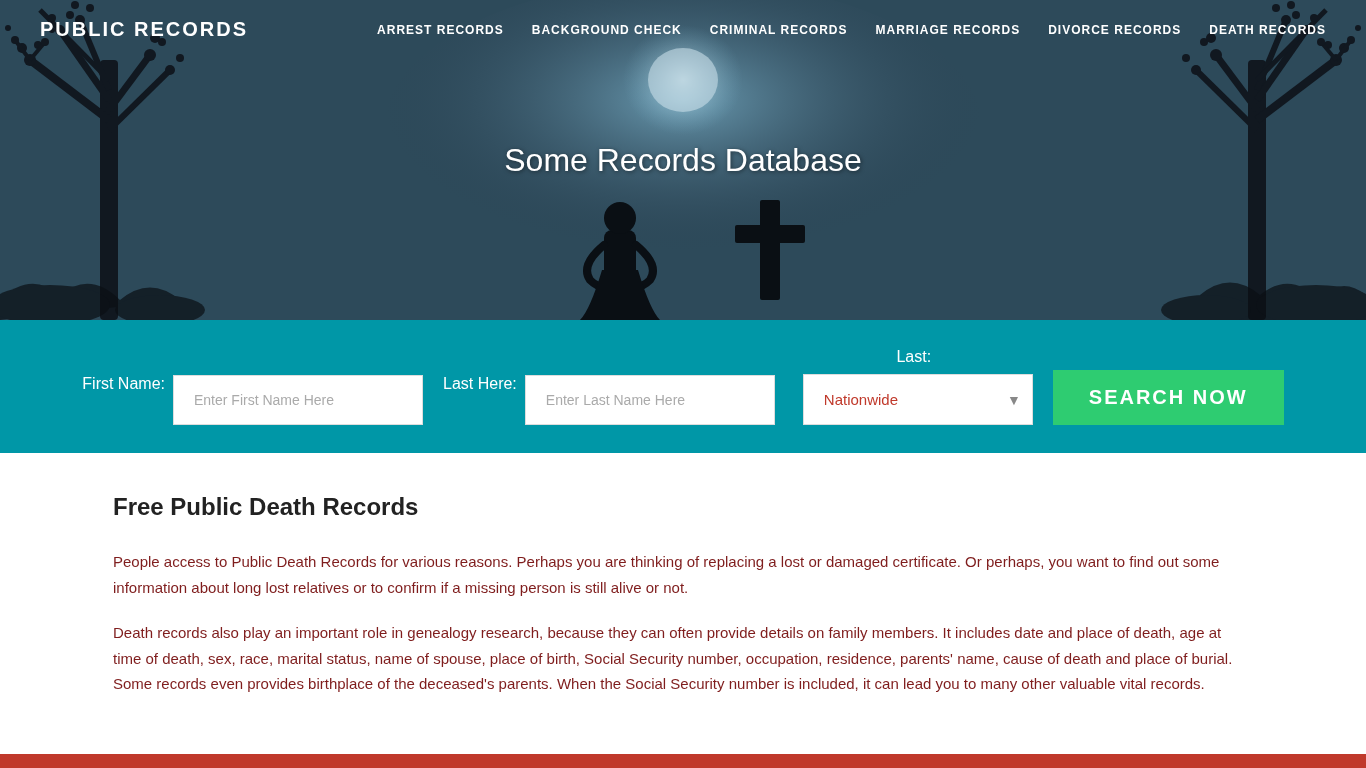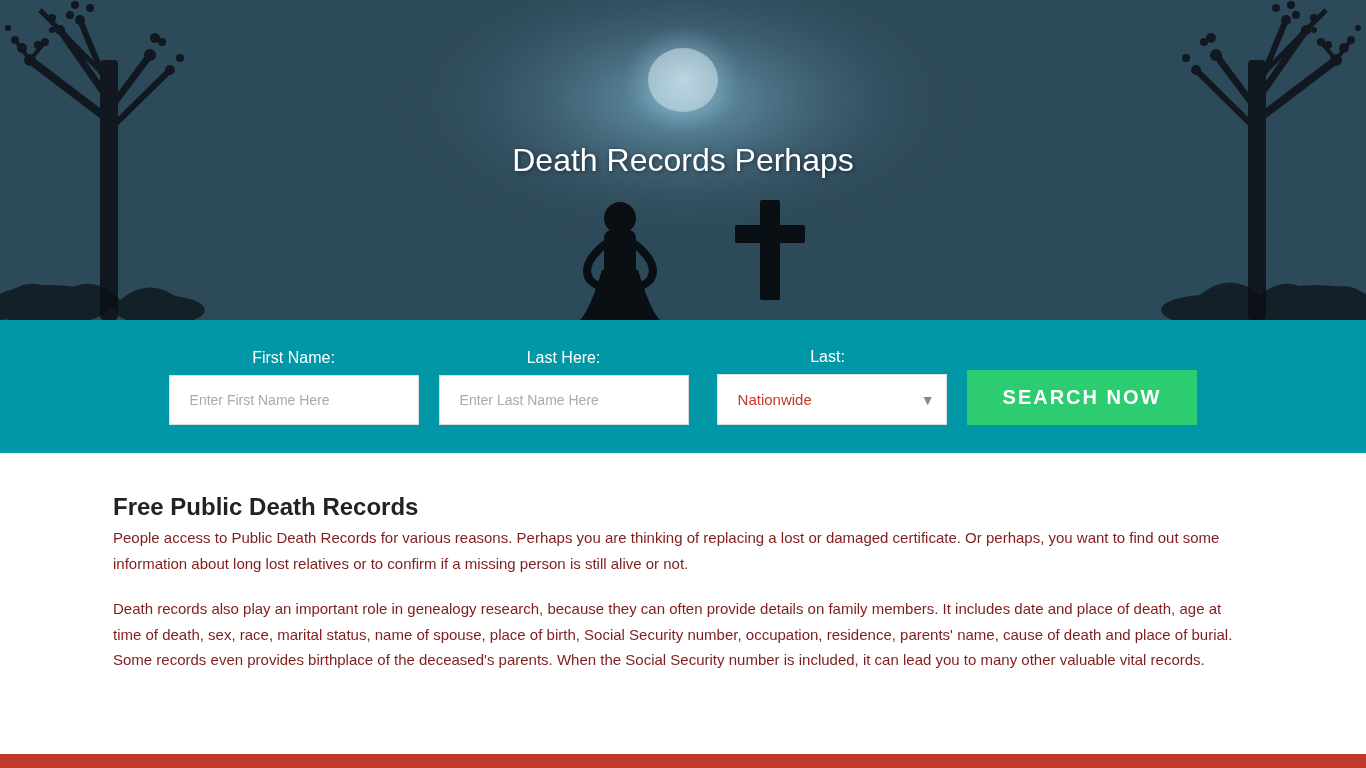--- a/index.html
+++ b/index.html
@@ -89,21 +89,21 @@
       background: #0097a7;
       padding: 28px 40px;
       display: flex;
       align-items: flex-end;
       gap: 20px;
       justify-content: center;
     }
 
     .search-field {
       display: flex;
-      flex-direction: column;
+      flex-direction: row;
       gap: 8px;
     }
 
     .search-field label {
       color: #ffffff;
       font-size: 16px;
       font-weight: 500;
       text-align: center;
     }
 
@@ -180,21 +180,21 @@
     
     .content {
       padding: 40px 113px 40px 113px;
       background: #ffffff;
     }
 
     .content h2 {
       font-size: 24px;
       font-weight: 700;
       color: #222;
-      margin-bottom: 4px;
+      margin-bottom: 28px;
     }
 
     .content p {
       font-size: 15px;
       line-height: 1.7;
       color: #7f1d1d;
       margin-bottom: 20px;
     }
 
     
@@ -211,20 +211,31 @@
       position: relative;
       width: 1366px;
       min-height: 768px;
     }
   </style>
 </head>
 <body>
 
 <div class="page-wrapper">
 
+  <header>
+    <a class="site-logo" href="#">PUBLIC RECORDS</a>
+    <nav>
+      <a href="#">ARREST RECORDS</a>
+      <a href="#">BACKGROUND CHECK</a>
+      <a href="#">CRIMINAL RECORDS</a>
+      <a href="#">MARRIAGE RECORDS</a>
+      <a href="#">DIVORCE RECORDS</a>
+      <a href="#">DEATH RECORDS</a>
+    </nav>
+  </header>
 
   <div class="hero">
 
     <svg class="hero-svg" xmlns="http://www.w3.org/2000/svg" viewBox="0 0 1366 320" preserveAspectRatio="xMidYMid slice">
 
       <defs>
         <radialGradient id="skyGlow" cx="50%" cy="40%" r="50%">
           <stop offset="0%" style="stop-color:#7ab0c8;stop-opacity:0.8"></stop>
           <stop offset="100%" style="stop-color:#2c3e50;stop-opacity:0"></stop>
         </radialGradient>
@@ -328,21 +339,21 @@
         <path d="M1200,295 Q1230,270 1260,295 Q1290,270 1320,300 Q1340,275 1366,295 L1366,320 L1200,320Z"></path>
 
         <ellipse cx="50" cy="305" rx="60" ry="20"></ellipse>
         <ellipse cx="160" cy="310" rx="45" ry="15"></ellipse>
 
         <ellipse cx="1316" cy="305" rx="60" ry="20"></ellipse>
         <ellipse cx="1206" cy="310" rx="45" ry="15"></ellipse>
       </g>
     </svg>
 
-    <h1 class="hero-title">Death Records Perhaps</h1>
+    <h1 class="hero-title">Some Records Database</h1>
   </div>
 
   <div class="search-section">
     <div class="search-field">
       <label>First Name:</label>
       <input type="text" placeholder="Enter First Name Here" style="">
     </div>
 
     <div class="search-field">
       <label>Last Here:</label>

